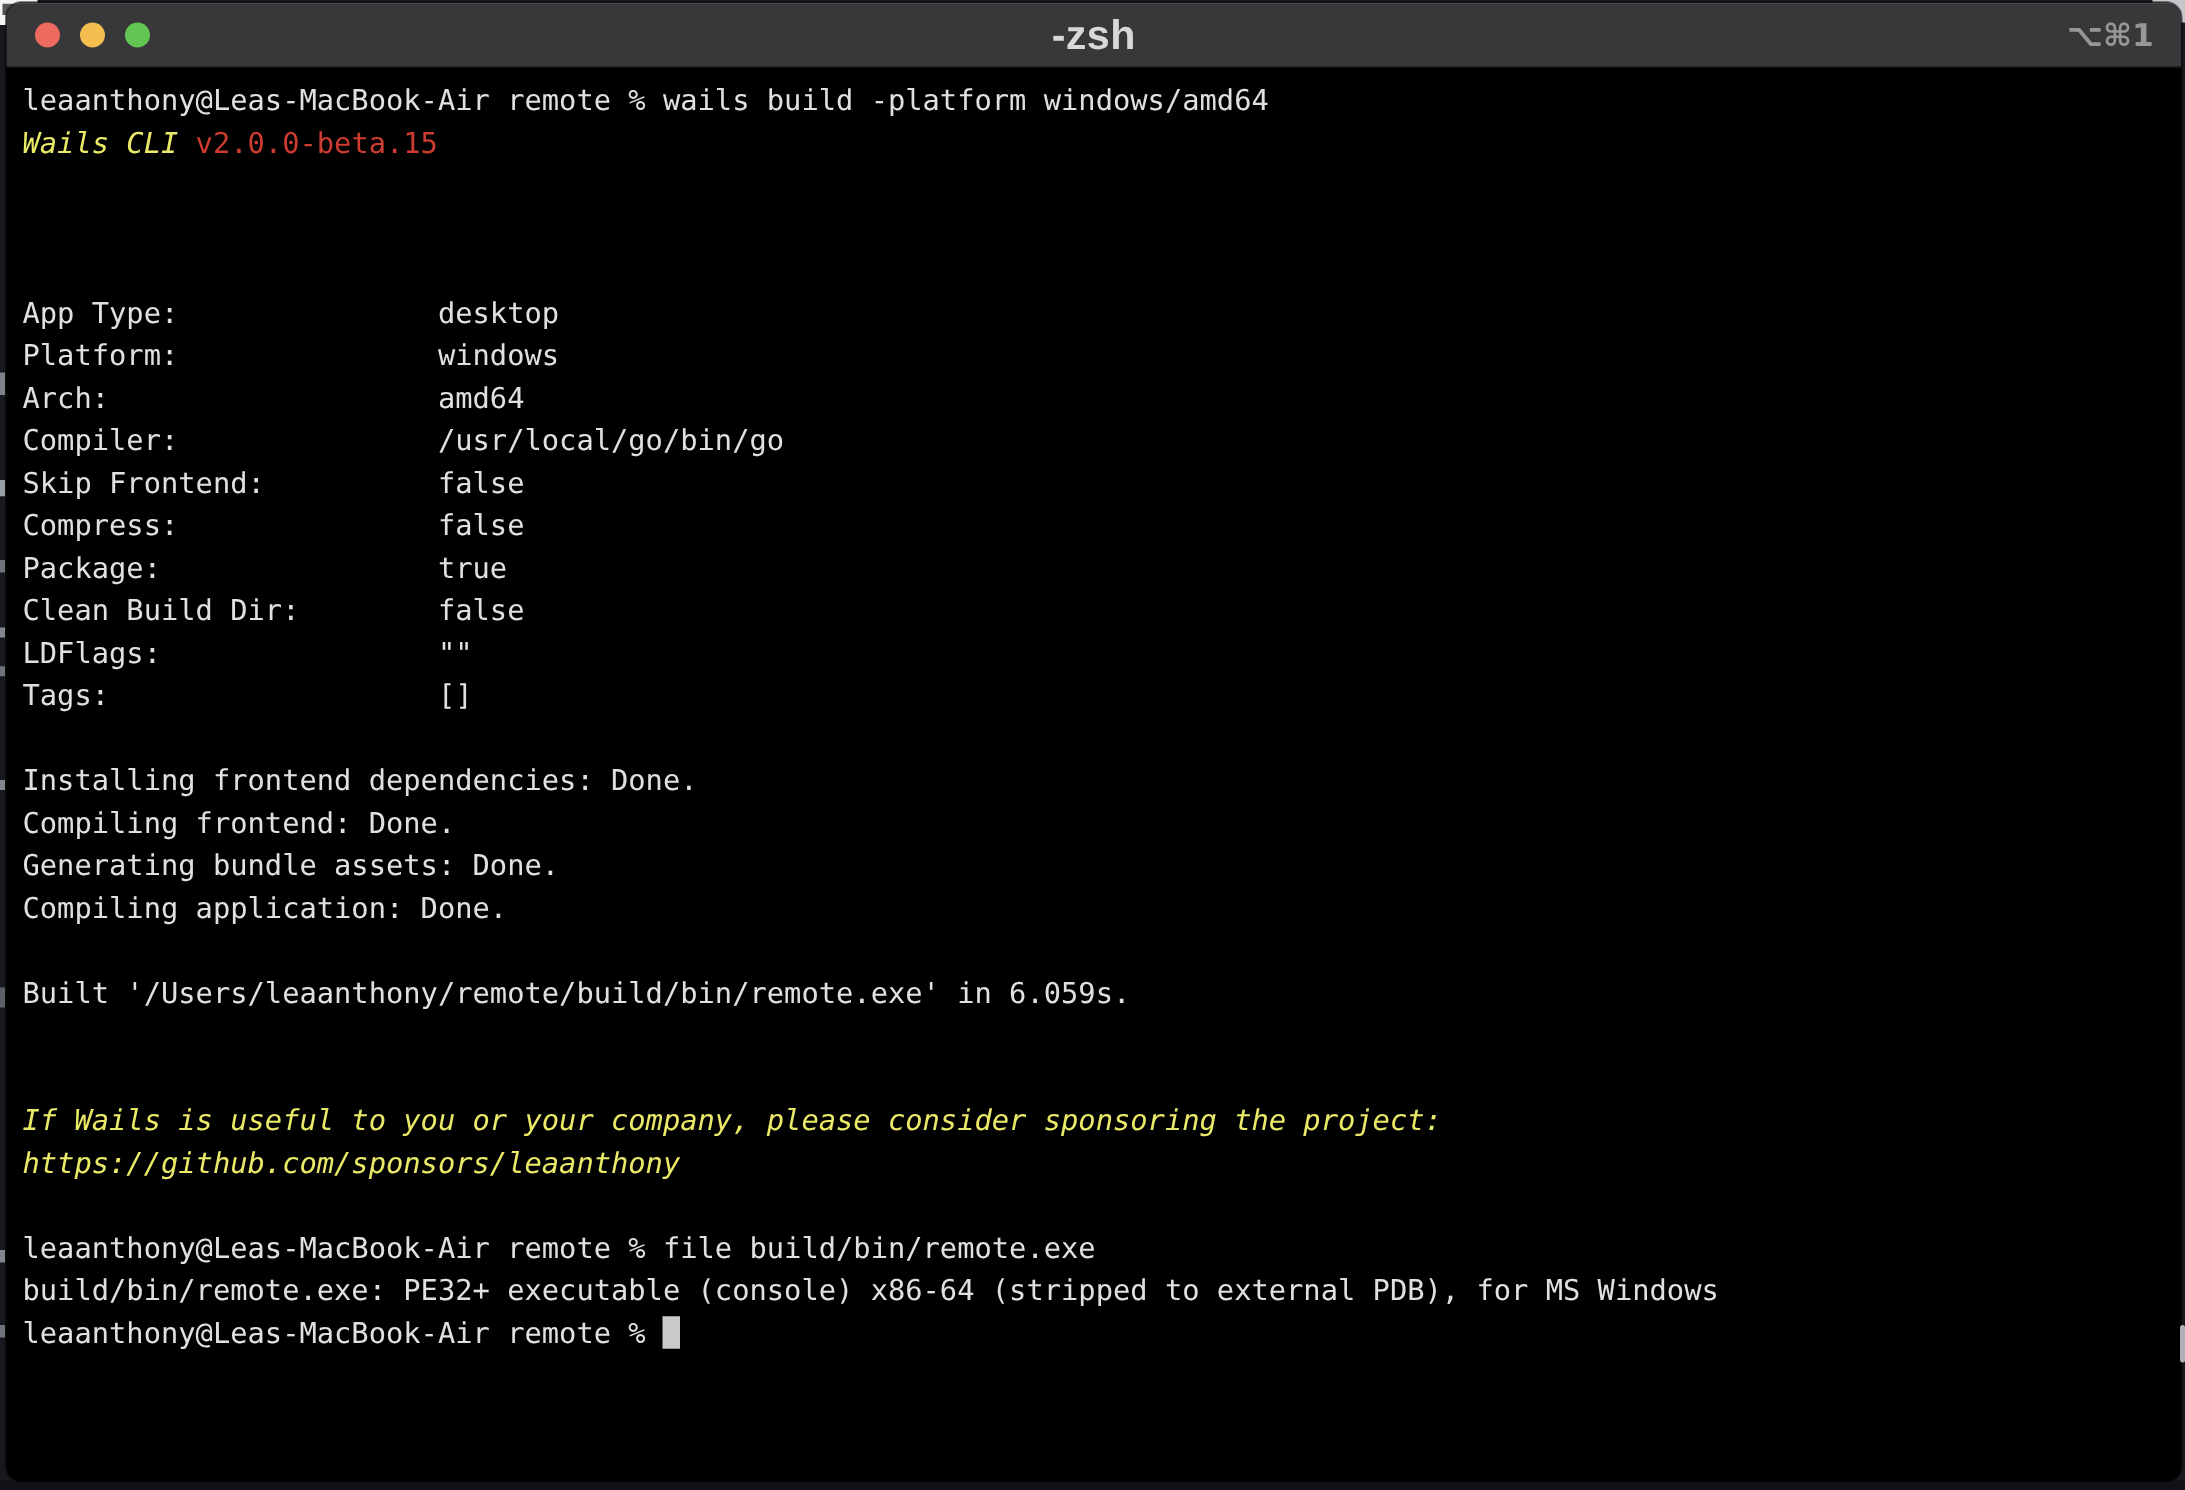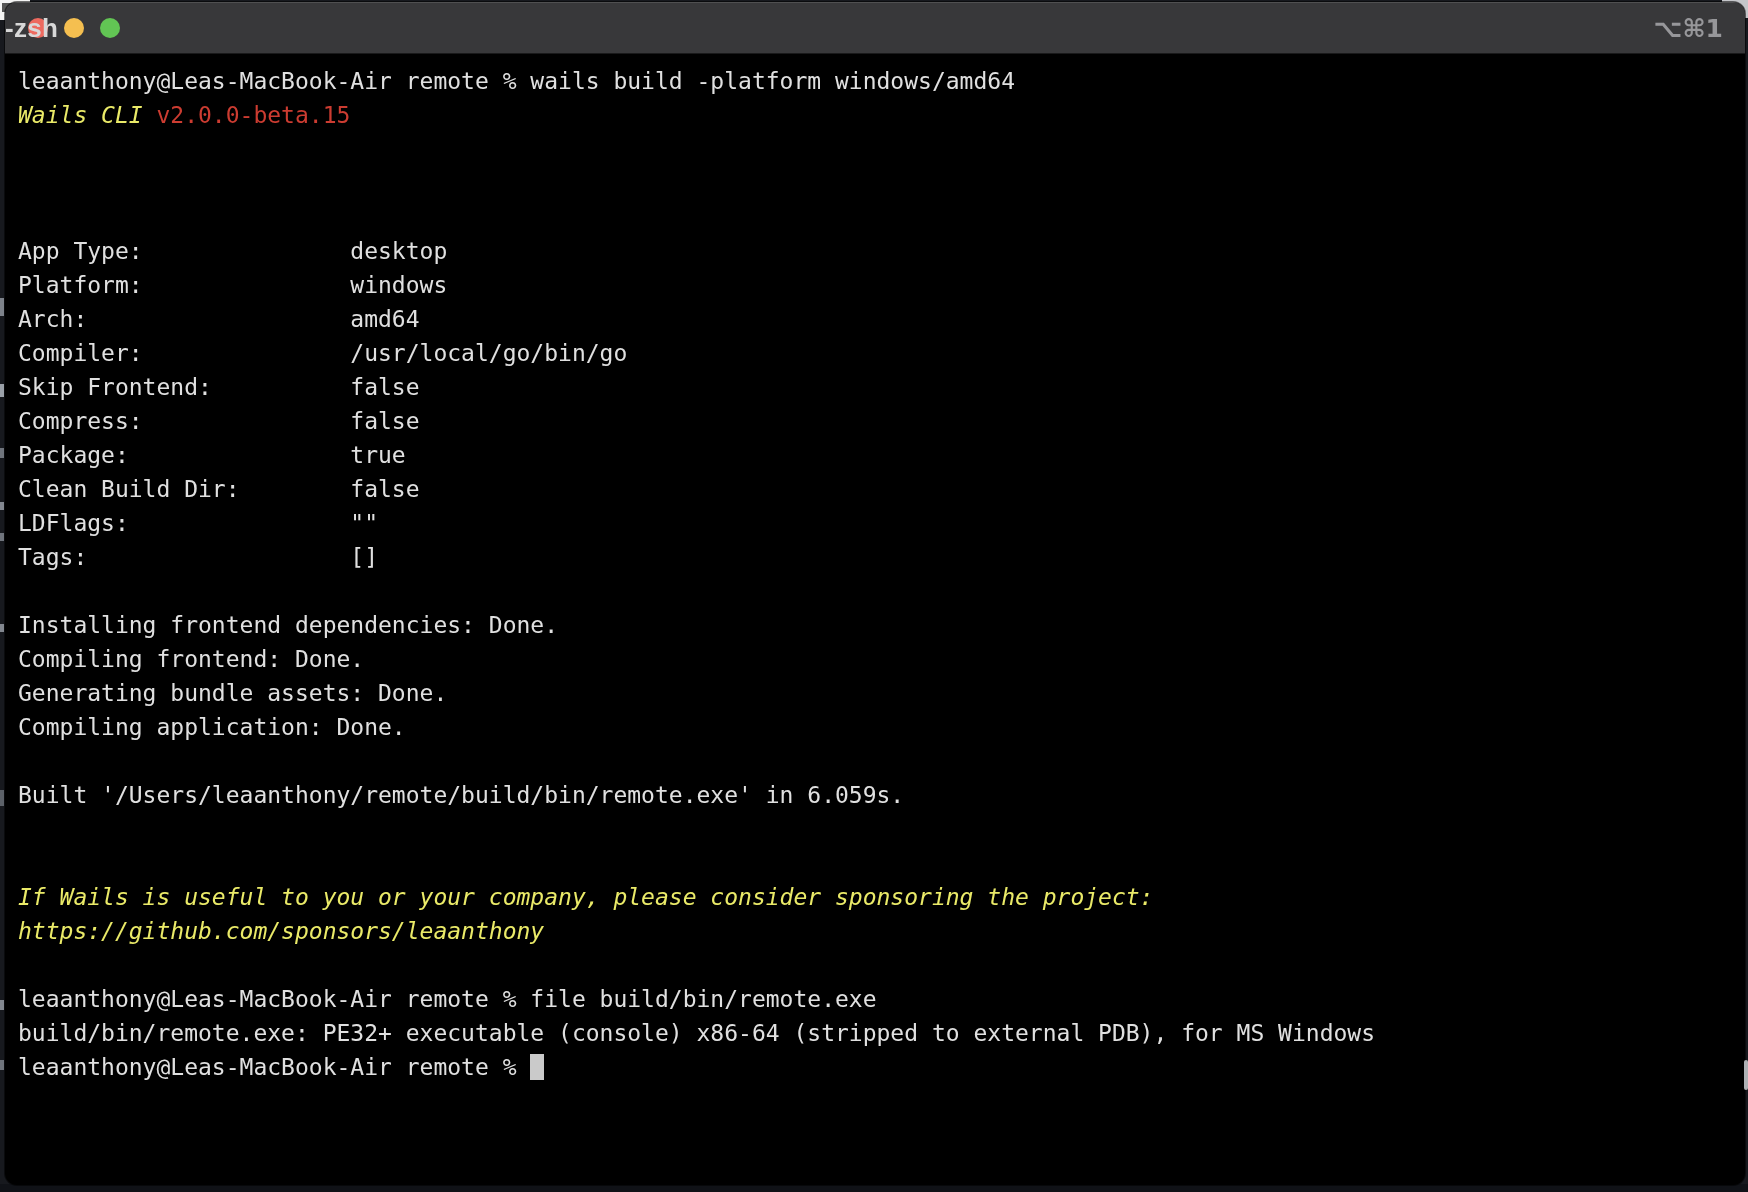--- a/index.html
+++ b/index.html
@@ -46,23 +46,23 @@
     background:var(--titlebar-bg);
     box-shadow:inset 0 1px 0 rgba(255,255,255,0.12), inset 0 -1px 0 rgba(0,0,0,0.55);
     display:flex;align-items:center;
   }
   .traffic{position:absolute;left:23px;top:0;height:100%;display:flex;align-items:center;gap:16px;}
   .light{width:20px;height:20px;border-radius:50%;border:none;padding:0;cursor:default;}
   .light.red{background:var(--traffic-red);}
   .light.yellow{background:var(--traffic-yellow);}
   .light.green{background:var(--traffic-green);}
   .title{
-    position:absolute;left:0;right:0;
+    position:absolute;left:0;right:0;text-align:center;
     font-family:"Liberation Sans", sans-serif;
-    font-weight:bold;font-size:26px;color:var(--title-fg);
+    font-weight:bold;font-size:33px;color:var(--title-fg);
     letter-spacing:0.3px;
   }
   .shortcut{
     position:absolute;right:22px;top:0;height:100%;
     display:flex;align-items:center;
     font-family:"DejaVu Sans", sans-serif;
     font-weight:bold;font-size:25px;color:var(--shortcut-fg);
   }
   .term-body{
     padding:10px 0 0 13px;

